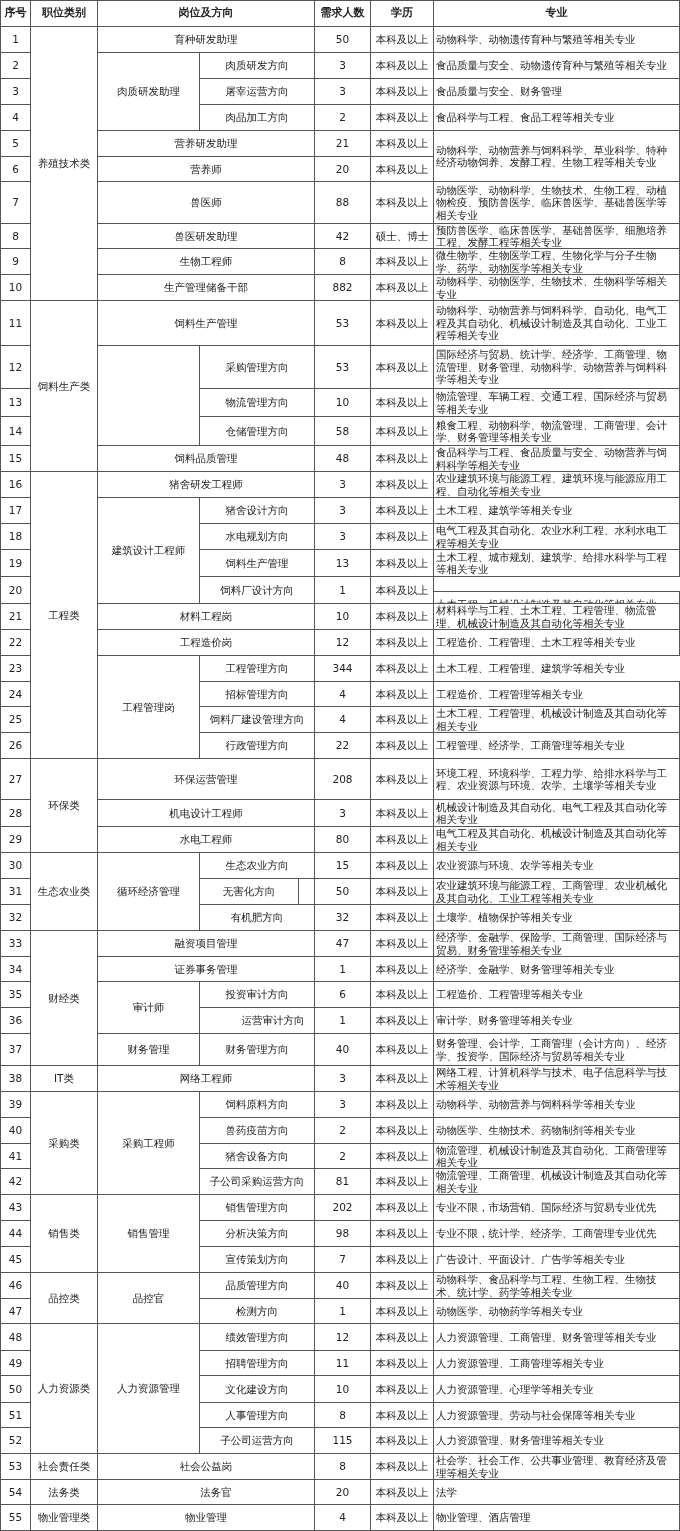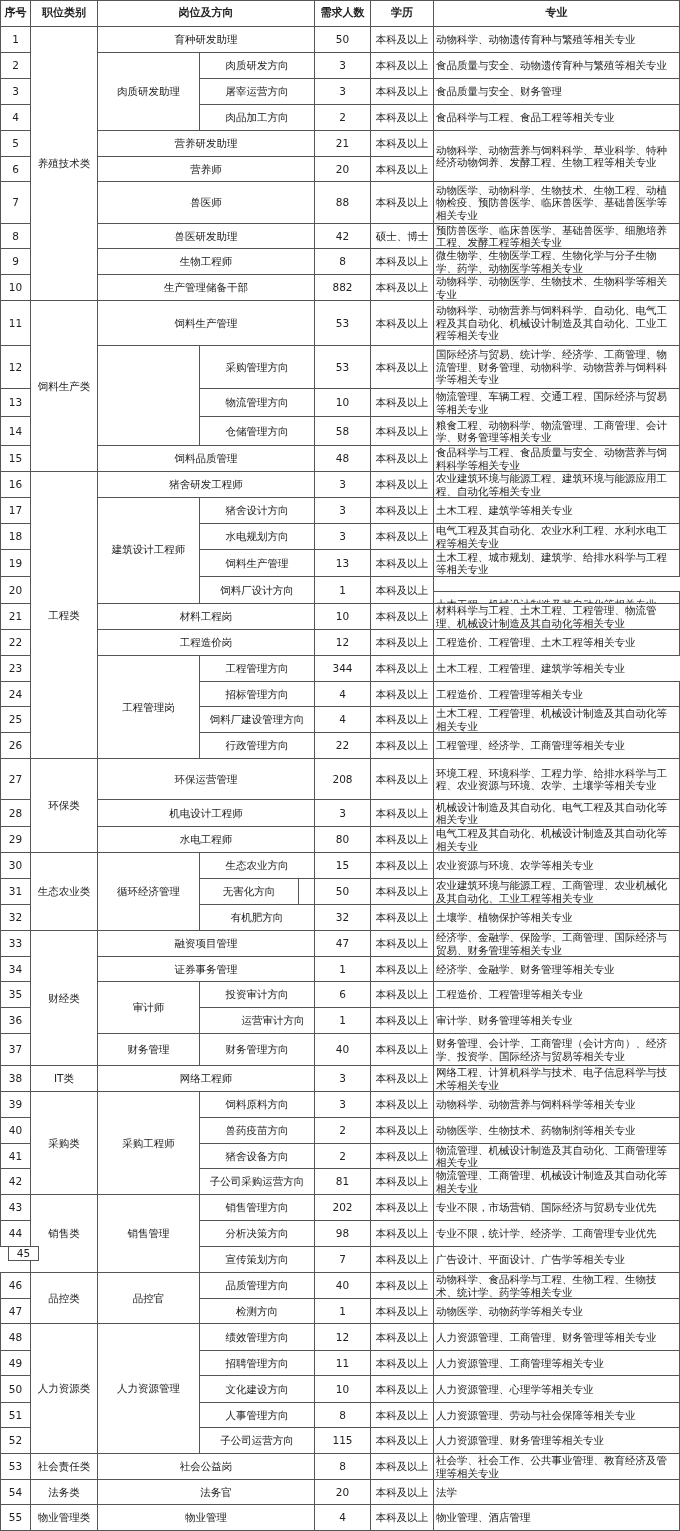--- a/index.html
+++ b/index.html
@@ -62,21 +62,21 @@
     </div>
     <div class="cell center" style="left: 30px; top: 1479px; width: 68px; height: 26px;">
       <span>法务类</span>
     </div>
     <div class="cell center" style="left: 30px; top: 1504px; width: 68px; height: 27px;">
       <span>物业管理类</span>
     </div>
     <div class="cell center" style="left: 97px; top: 52px; width: 103px; height: 79px;">
       <span>肉质研发助理</span>
     </div>
-    <div class="cell center" style="left: 97px; top: 497px; width: 103px; height: 107px; font-family: Liberation Mono, monospace;">
+    <div class="cell center" style="left: 97px; top: 497px; width: 103px; height: 107px;">
       <span>建筑设计工程师</span>
     </div>
     <div class="cell center" style="left: 97px; top: 655px; width: 103px; height: 104px;">
       <span>工程管理岗</span>
     </div>
     <div class="cell center" style="left: 97px; top: 852px; width: 103px; height: 79px;">
       <span>循环经济管理</span>
     </div>
     <div class="cell center" style="left: 97px; top: 981px; width: 103px; height: 53px;">
       <span>审计师</span>
@@ -746,21 +746,21 @@
     </div>
     <div class="cell center" style="left: 314px; top: 1220px; width: 57px; height: 27px;">
       <span>98</span>
     </div>
     <div class="cell center" style="left: 370px; top: 1220px; width: 64px; height: 27px;">
       <span>本科及以上</span>
     </div>
     <div class="cell left" style="left: 433px; top: 1220px; width: 247px; height: 27px;">
       <span>专业不限，统计学、经济学、工商管理专业优先</span>
     </div>
-    <div class="cell center" style="left: 8px; top: 1246px; width: 31px; height: 15px;">
+    <div class="cell center" style="left: 0px; top: 1246px; width: 31px; height: 27px;">
       <span>45</span>
     </div>
     <div class="cell center" style="left: 199px; top: 1246px; width: 116px; height: 27px;">
       <span>宣传策划方向</span>
     </div>
     <div class="cell center" style="left: 314px; top: 1246px; width: 57px; height: 27px;">
       <span>7</span>
     </div>
     <div class="cell center" style="left: 370px; top: 1246px; width: 64px; height: 27px;">
       <span>本科及以上</span>

